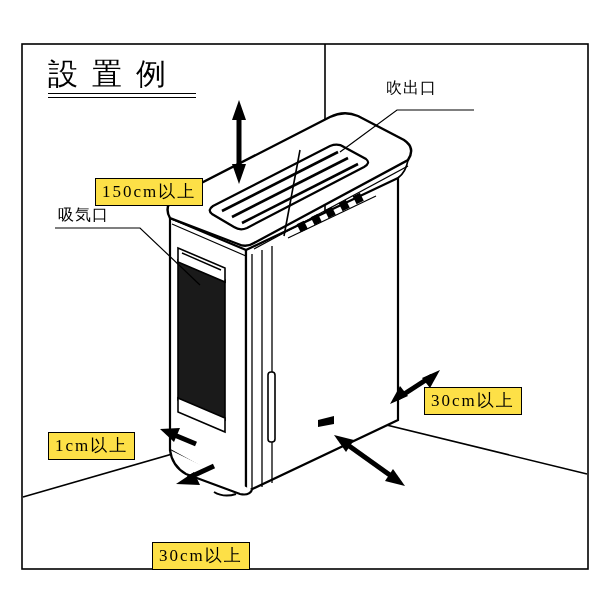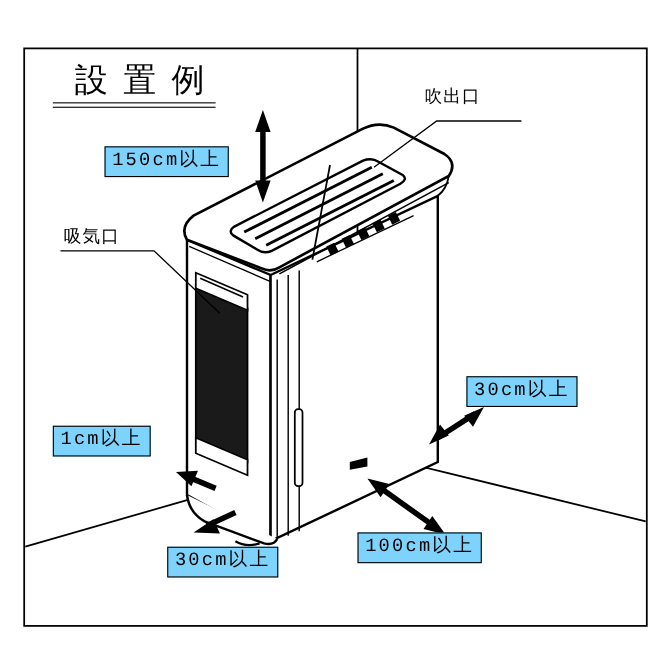--- a/index.html
+++ b/index.html
@@ -22,44 +22,44 @@
     position: absolute;
     left: 0;
     top: 0;
     width: 610px;
     height: 610px;
     display: block;
   }
   .label-box {
     position: absolute;
     border: 1.6px solid #000000;
-    background: #7dd3fc;
+    background: #fde047;
     color: #000000;
-    font-family: Liberation Mono, monospace;
+    font-family: Liberation Serif, serif;
     font-size: 17px;
     line-height: 1;
     letter-spacing: 2px;
     padding: 4px 6px 5px 6px;
     white-space: nowrap;
     box-sizing: border-box;
+    margin-top: 45px;
   }
   .title-block {
     position: absolute;
     left: 48px;
     top: 57px;
     width: 160px;
   }
   .title-text {
     font-family: "DejaVu Sans", "Liberation Sans", sans-serif;
     font-size: 30px;
     letter-spacing: 14px;
     color: #000000;
     line-height: 1.1;
     white-space: nowrap;
-    margin-left: 20px;
   }
   .title-rule {
     margin-top: 3px;
     border-top: 1.4px solid #000000;
     border-bottom: 1.4px solid #000000;
     height: 3px;
     width: 148px;
   }
   .callout-text {
     position: absolute;
@@ -192,15 +192,14 @@
   <div class="callout-text" style="left:58px; top:205px;">吸気口</div>
 
   <div class="label-box" style="left:95px; top:133px;">150cm以上</div>
 
   <div class="label-box" style="left:424px; top:342px;">30cm以上</div>
 
   <div class="label-box" style="left:48px; top:387px;">1cm以上</div>
 
   <div class="label-box" style="left:152px; top:497px;">30cm以上</div>
 
-  <div class="label-box" style="left:325px; top:484px;">100cm以上</div>
 
 </div>
 
 </body></html>

